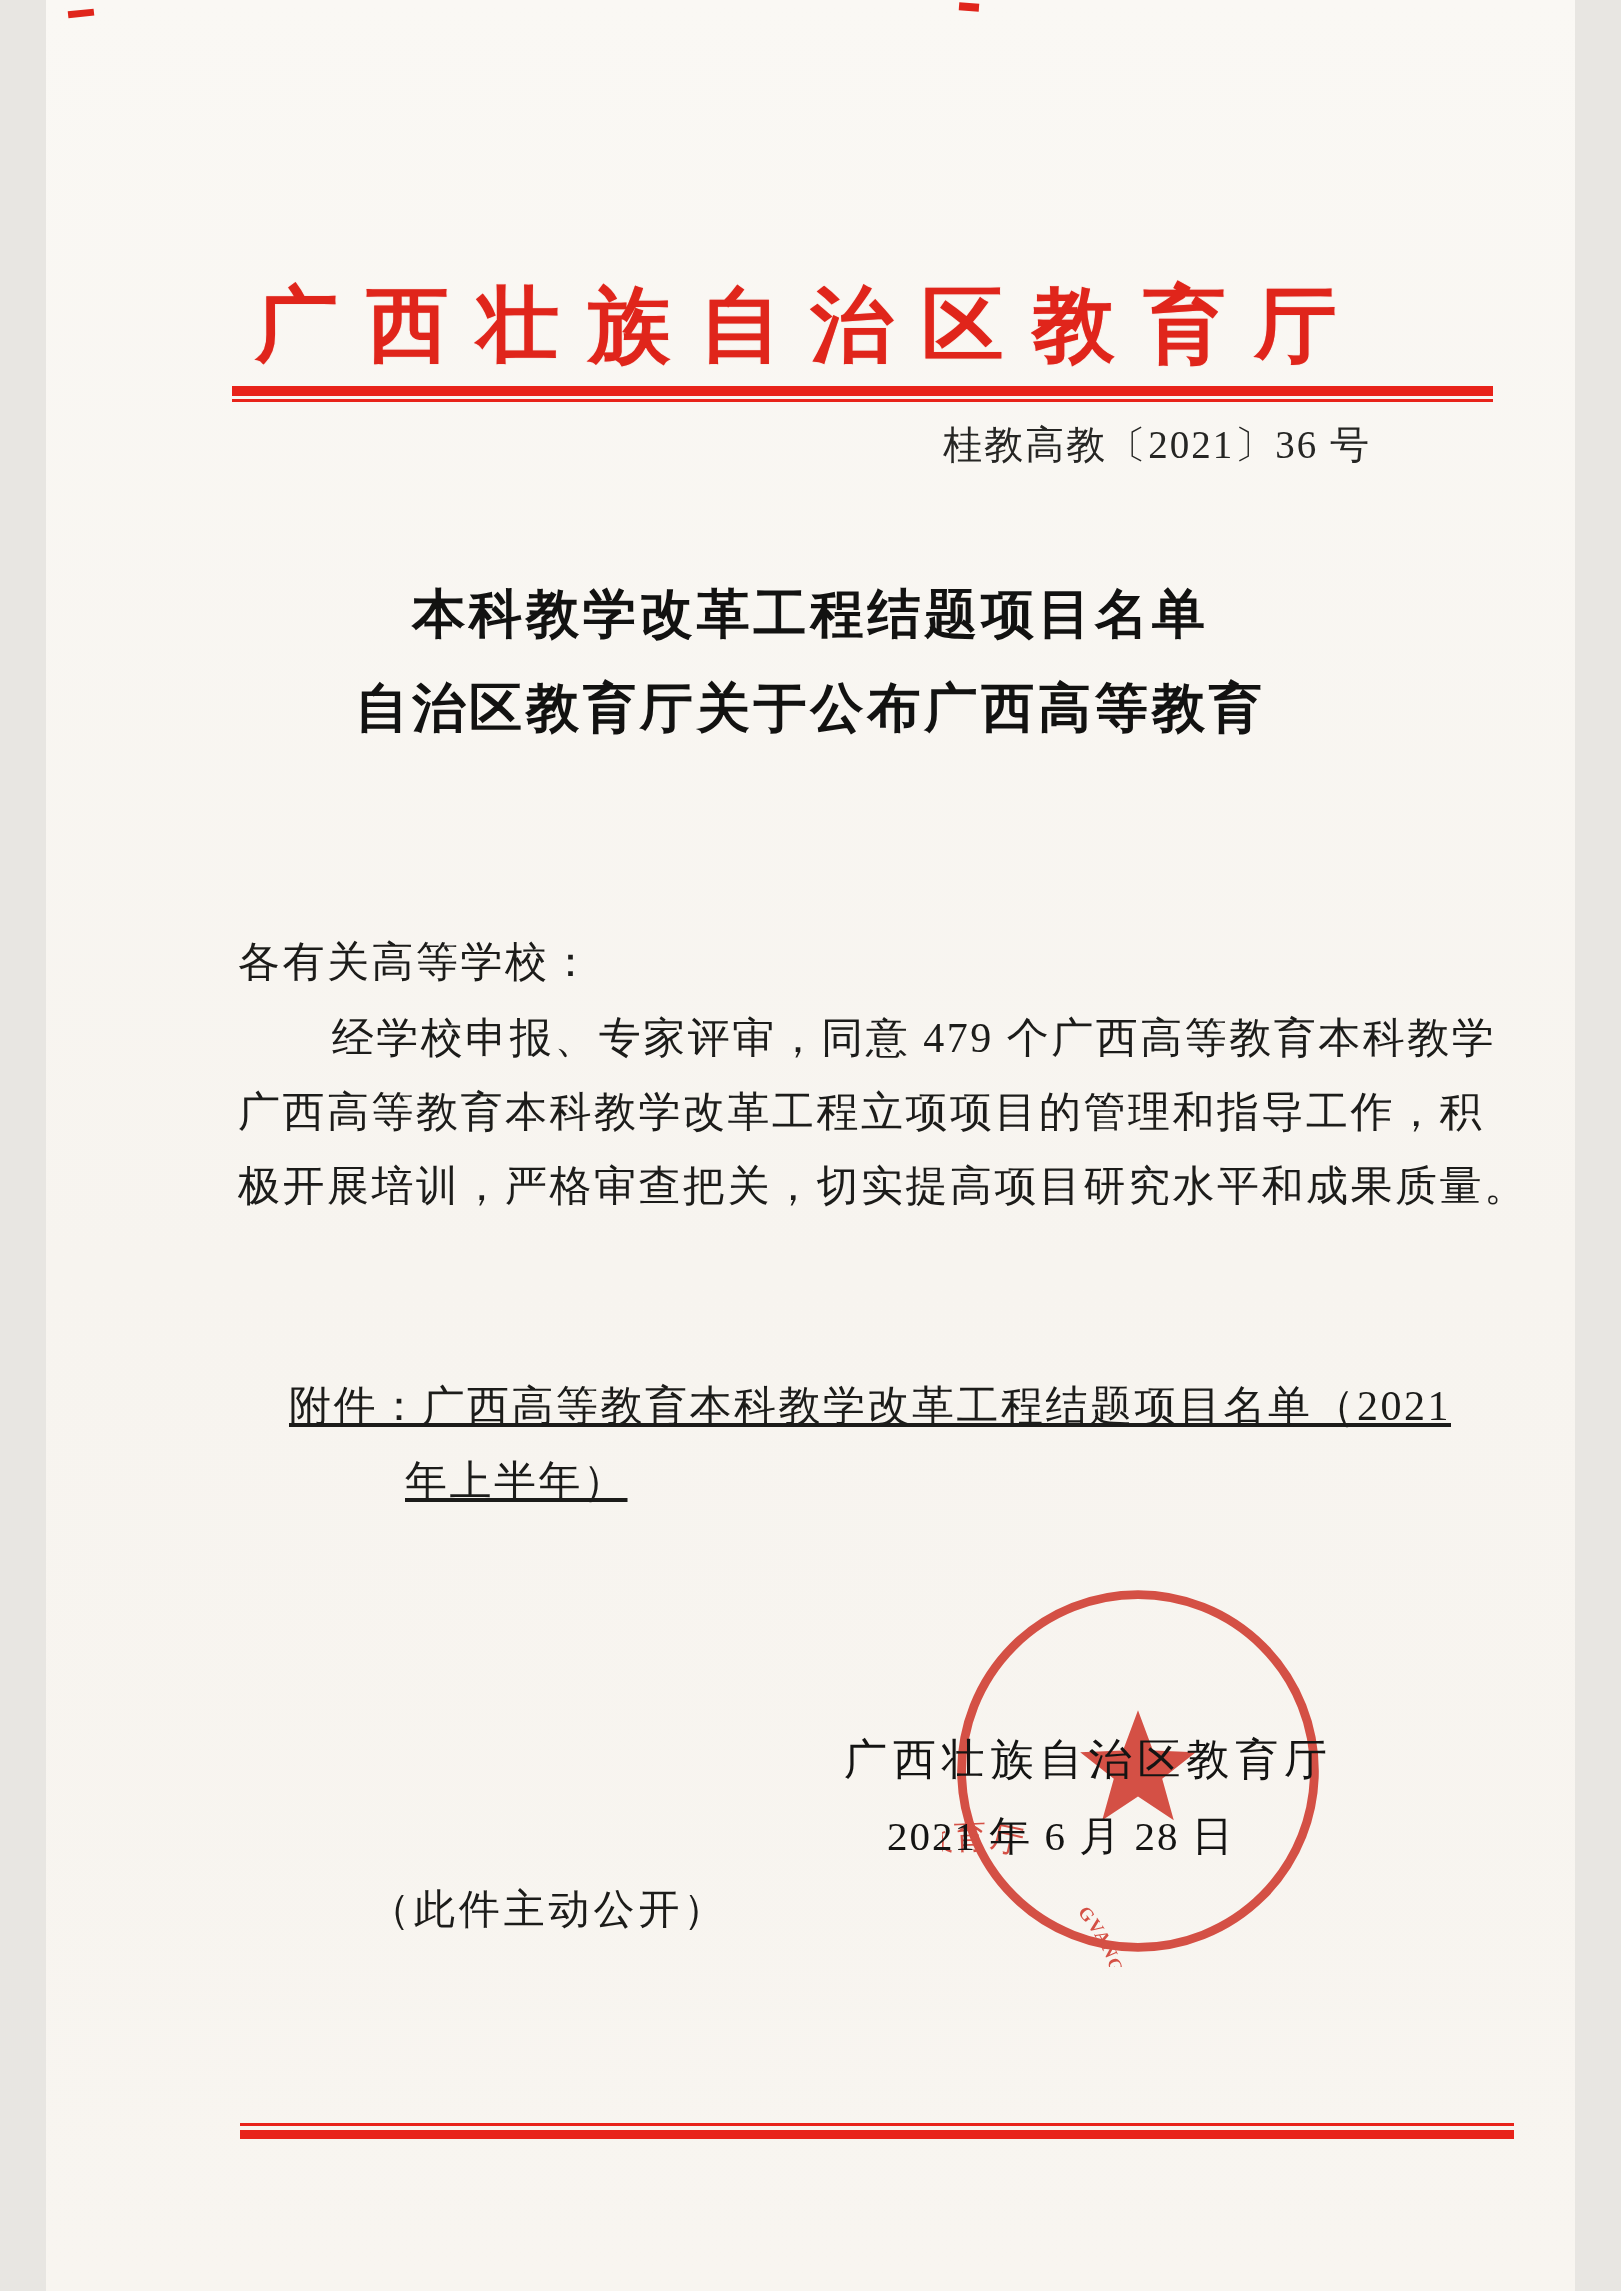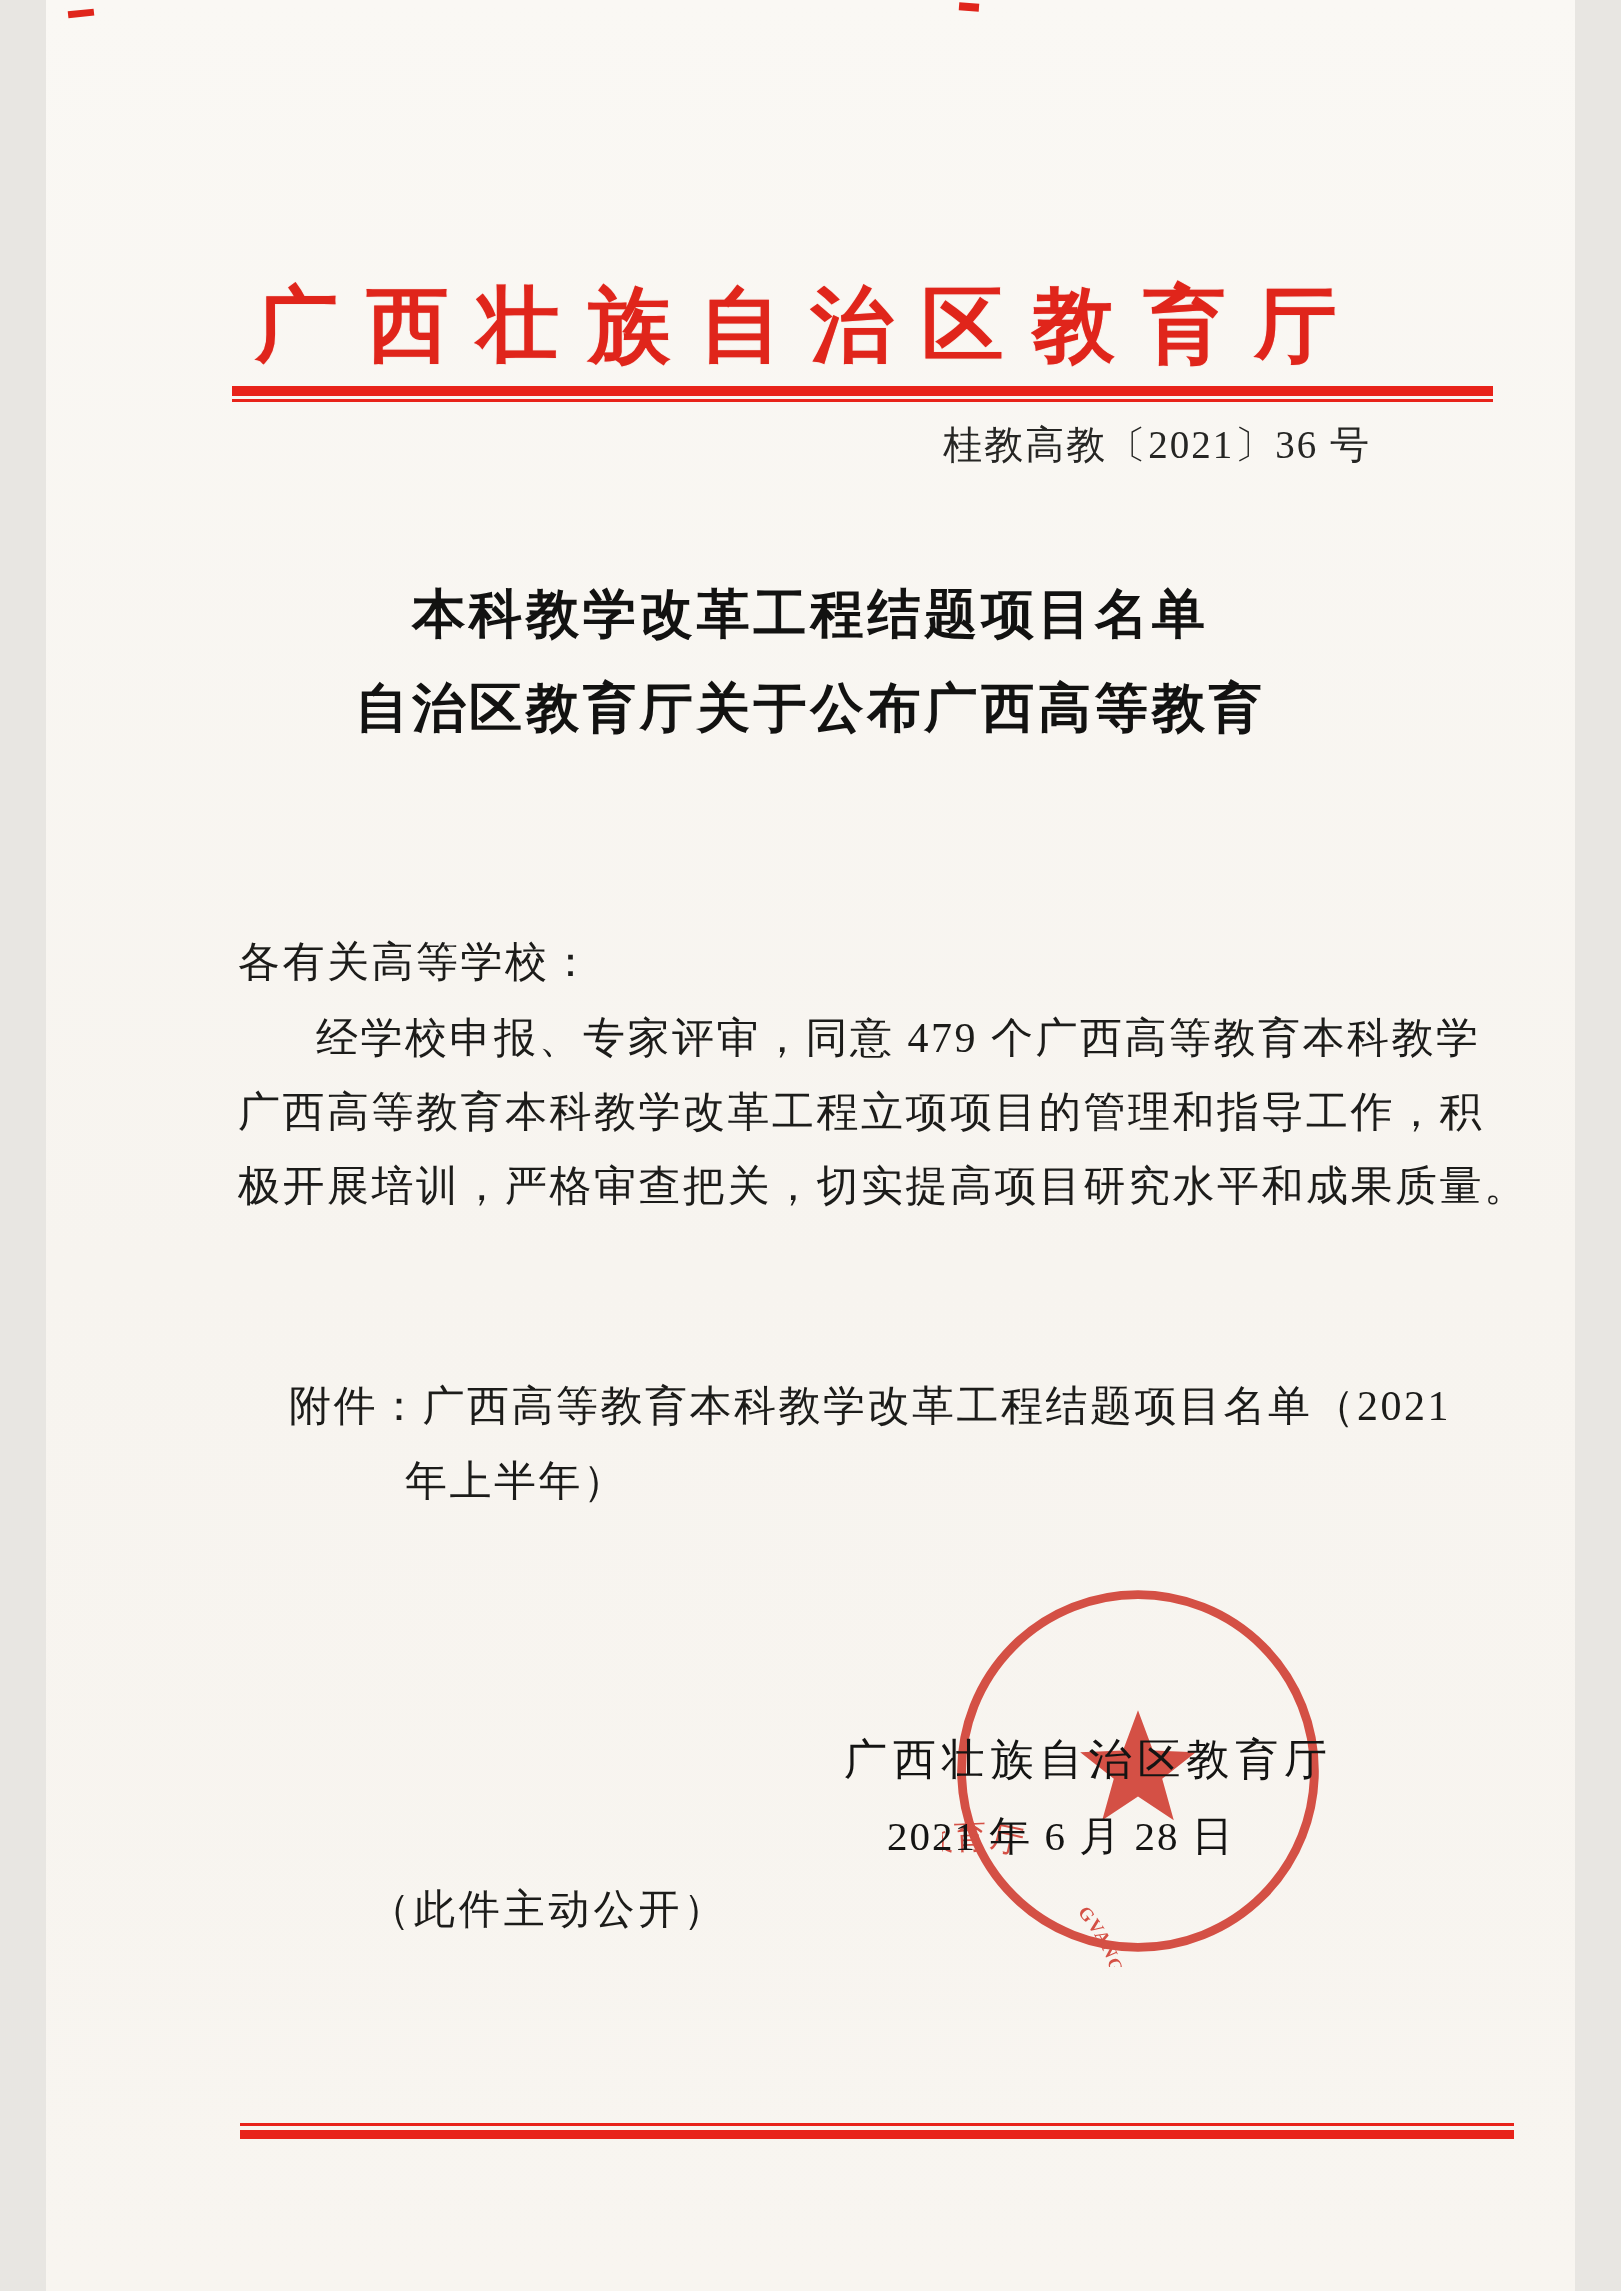--- a/index.html
+++ b/index.html
@@ -77,24 +77,24 @@
     color: #1c1c1a;
     margin-top: 9px;
   }
   .salutation { top: 925px; }
   .paragraph  { top: 992px; }
   .paragraph .p-line {
     height: 74px;
     line-height: 74px;
     white-space: nowrap;
   }
-  .paragraph .p-line.indent { padding-left: 78px; }
+  .paragraph .p-line.indent { padding-left: 78px; text-align: center; }
 
   .attachment { top: 1360px; }
-  .attachment .p-line { height: 75px; line-height: 75px; white-space: nowrap; }
+  .attachment .p-line { height: 75px; line-height: 75px; white-space: nowrap; text-decoration: underline; }
   .attachment .p-line.first  { padding-left: 51px; }
   .attachment .p-line.second { padding-left: 167px; }
 
   .seal {
     position: absolute;
     left: 896px;
     top: 1575px;
     width: 392px;
     height: 392px;
     opacity: 0.88;

